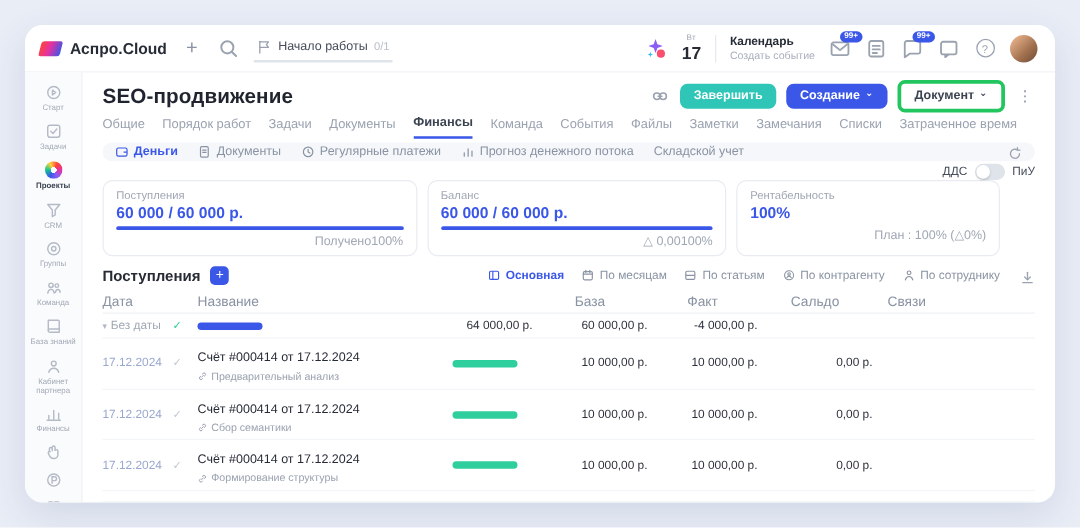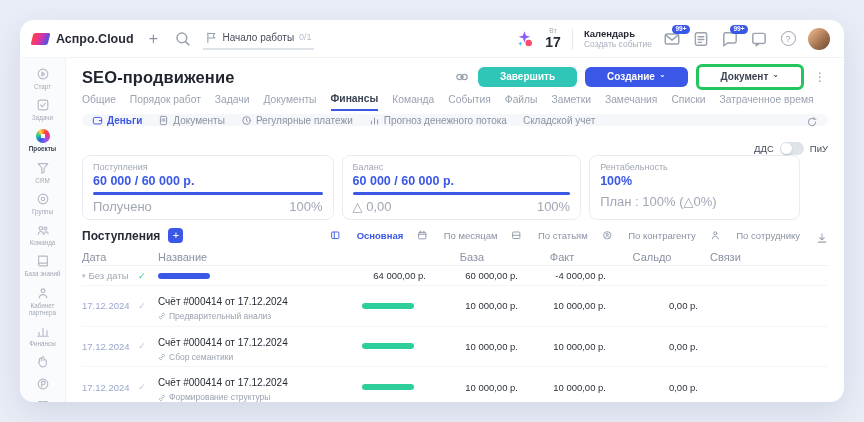--- a/index.html
+++ b/index.html
@@ -40,59 +40,59 @@
     background:radial-gradient(circle,#ffffff 0 2.3px,rgba(255,255,255,0) 2.4px),
                conic-gradient(from 30deg,#ff4438,#e531a1,#8b5cf6,#3a57e8,#10c592,#ffd23c,#ff4438); }
 
   .main { flex:1; min-width:0; padding:7px 16px 0; display:flex; flex-direction:column; }
 
   
   .hdr-row { display:flex; align-items:center; gap:8px; height:24px; }
   .page-title { font-size:16.5px; font-weight:bold; color:#1f242e; letter-spacing:.1px; }
   .hdr-spacer { flex:1; }
   .hicon { color:#9aa2b0; width:16px; height:16px; cursor:pointer; }
-  .btn { font-size:10px; font-weight:bold; border-radius:6px; padding:5px 22px; cursor:pointer; display:flex; align-items:center; gap:4px; line-height:1; }
+  .btn { font-size:10px; font-weight:bold; border-radius:6px; padding:5px 11px; cursor:pointer; display:flex; align-items:center; gap:4px; line-height:1; }
   .btn .chev { font-size:8px; line-height:.5; position:relative; top:-2px; }
   .btn-teal { background:#2fc6b7; color:#fff; }
   .btn-blue { background:#3a57e8; color:#fff; }
   .btn-outline { background:#fff; color:#3c4452; border:3px solid #22c55e; }
   .kebab { color:#8a93a3; font-size:12px; cursor:pointer; padding:0 2px; }
 
   .tabs { display:flex; gap:14px; margin-top:4px; height:18px;align-items:center; }
   .tab { font-size:10.3px; color:#9aa2b0; cursor:pointer; white-space:nowrap; padding-bottom:5px; }
   .tab.active { color:#3c4452; font-weight:bold; border-bottom:2px solid #3a57e8; }
 
   
   .fin-bar { margin-top:3px; background:#f5f7fa; border-radius:8px; height:25px; display:flex; align-items:center; padding:0 10px; gap:16px; }
   .fin-tab { display:flex; align-items:center; gap:4px; font-size:10px; color:#8a93a3; cursor:pointer; white-space:nowrap; }
   .fin-tab svg { width:11px; height:11px; }
   .fin-tab.active { color:#3a57e8; font-weight:bold; }
   .fin-spacer { flex:1; }
   .refresh { color:#9aa2b0; width:12px; height:12px; cursor:pointer; }
 
   
-  .toggle-row { height:20px; display:flex; align-items:center; justify-content:flex-end; gap:6px; margin-top:16px; }
+  .toggle-row { height:20px; display:flex; align-items:center; justify-content:flex-end; gap:6px; margin-top:2px; }
   .tg-label { font-size:9.5px; color:#454c5a; }
   .toggle { width:24px; height:13px; background:#dfe3ea; border-radius:7px; position:relative; cursor:pointer; }
   .toggle .knob { position:absolute; left:1px; top:1px; width:11px; height:11px; background:#fff; border-radius:50%; box-shadow:0 1px 2px rgba(0,0,0,.18); }
 
   
   .cards { display:grid; grid-template-columns:1.05fr 1fr .88fr; gap:8px; margin-right:28px; }
   .card { border:1px solid #e8ebf1; border-radius:8px; padding:6px 10px 5px; }
   .card-title { font-size:9px; color:#a0a7b4; }
   .card-value { font-size:12.5px; font-weight:bold; color:#3a57e8; margin-top:2px; }
   .card-progress { height:3px; background:#3a57e8; border-radius:2px; margin-top:4px; }
-  .card-footer { display:flex; justify-content:space-between; font-size:13px; color:#a0a7b4; margin-top:4px; }
+  .card-footer { display:flex; justify-content:flex-end; font-size:10px; color:#a0a7b4; margin-top:4px; }
 
   
   .section-row { display:flex; align-items:center; margin-top:8px; height:20px; gap:8px; }
   .section-title { font-size:12px; font-weight:bold; color:#262b36; }
   .add-btn { width:15px; height:15px; background:#3a57e8; color:#fff; border-radius:4px; font-size:11px; line-height:1; display:flex; align-items:center; justify-content:center; cursor:pointer; }
   .views { display:flex; align-items:center; gap:14px; margin-left:auto; }
-  .view { display:flex; align-items:center; gap:16px; font-size:9.5px; color:#8a93a3; cursor:pointer; white-space:nowrap;justify-content:flex-end; }
+  .view { display:flex; align-items:center; gap:4px; font-size:9.5px; color:#8a93a3; cursor:pointer; white-space:nowrap;justify-content:flex-end; }
   .view svg { width:10.5px; height:10.5px; }
   .view.active { color:#3a57e8; font-weight:bold; }
   .dl-icon { color:#9aa2b0; width:12px; height:12px; cursor:pointer; margin-left:2px; }
 
   
   .table { margin-top:6px; }
   .trow { display:grid; grid-template-columns:56px 20px 1fr 64px 92px 88px 92px 130px; align-items:center; }
   .thead { height:17px; border-bottom:1px solid #f0f2f6; }
   .th { font-size:11px; color:#8a93a3; }
   .th.center { text-align:center; }

